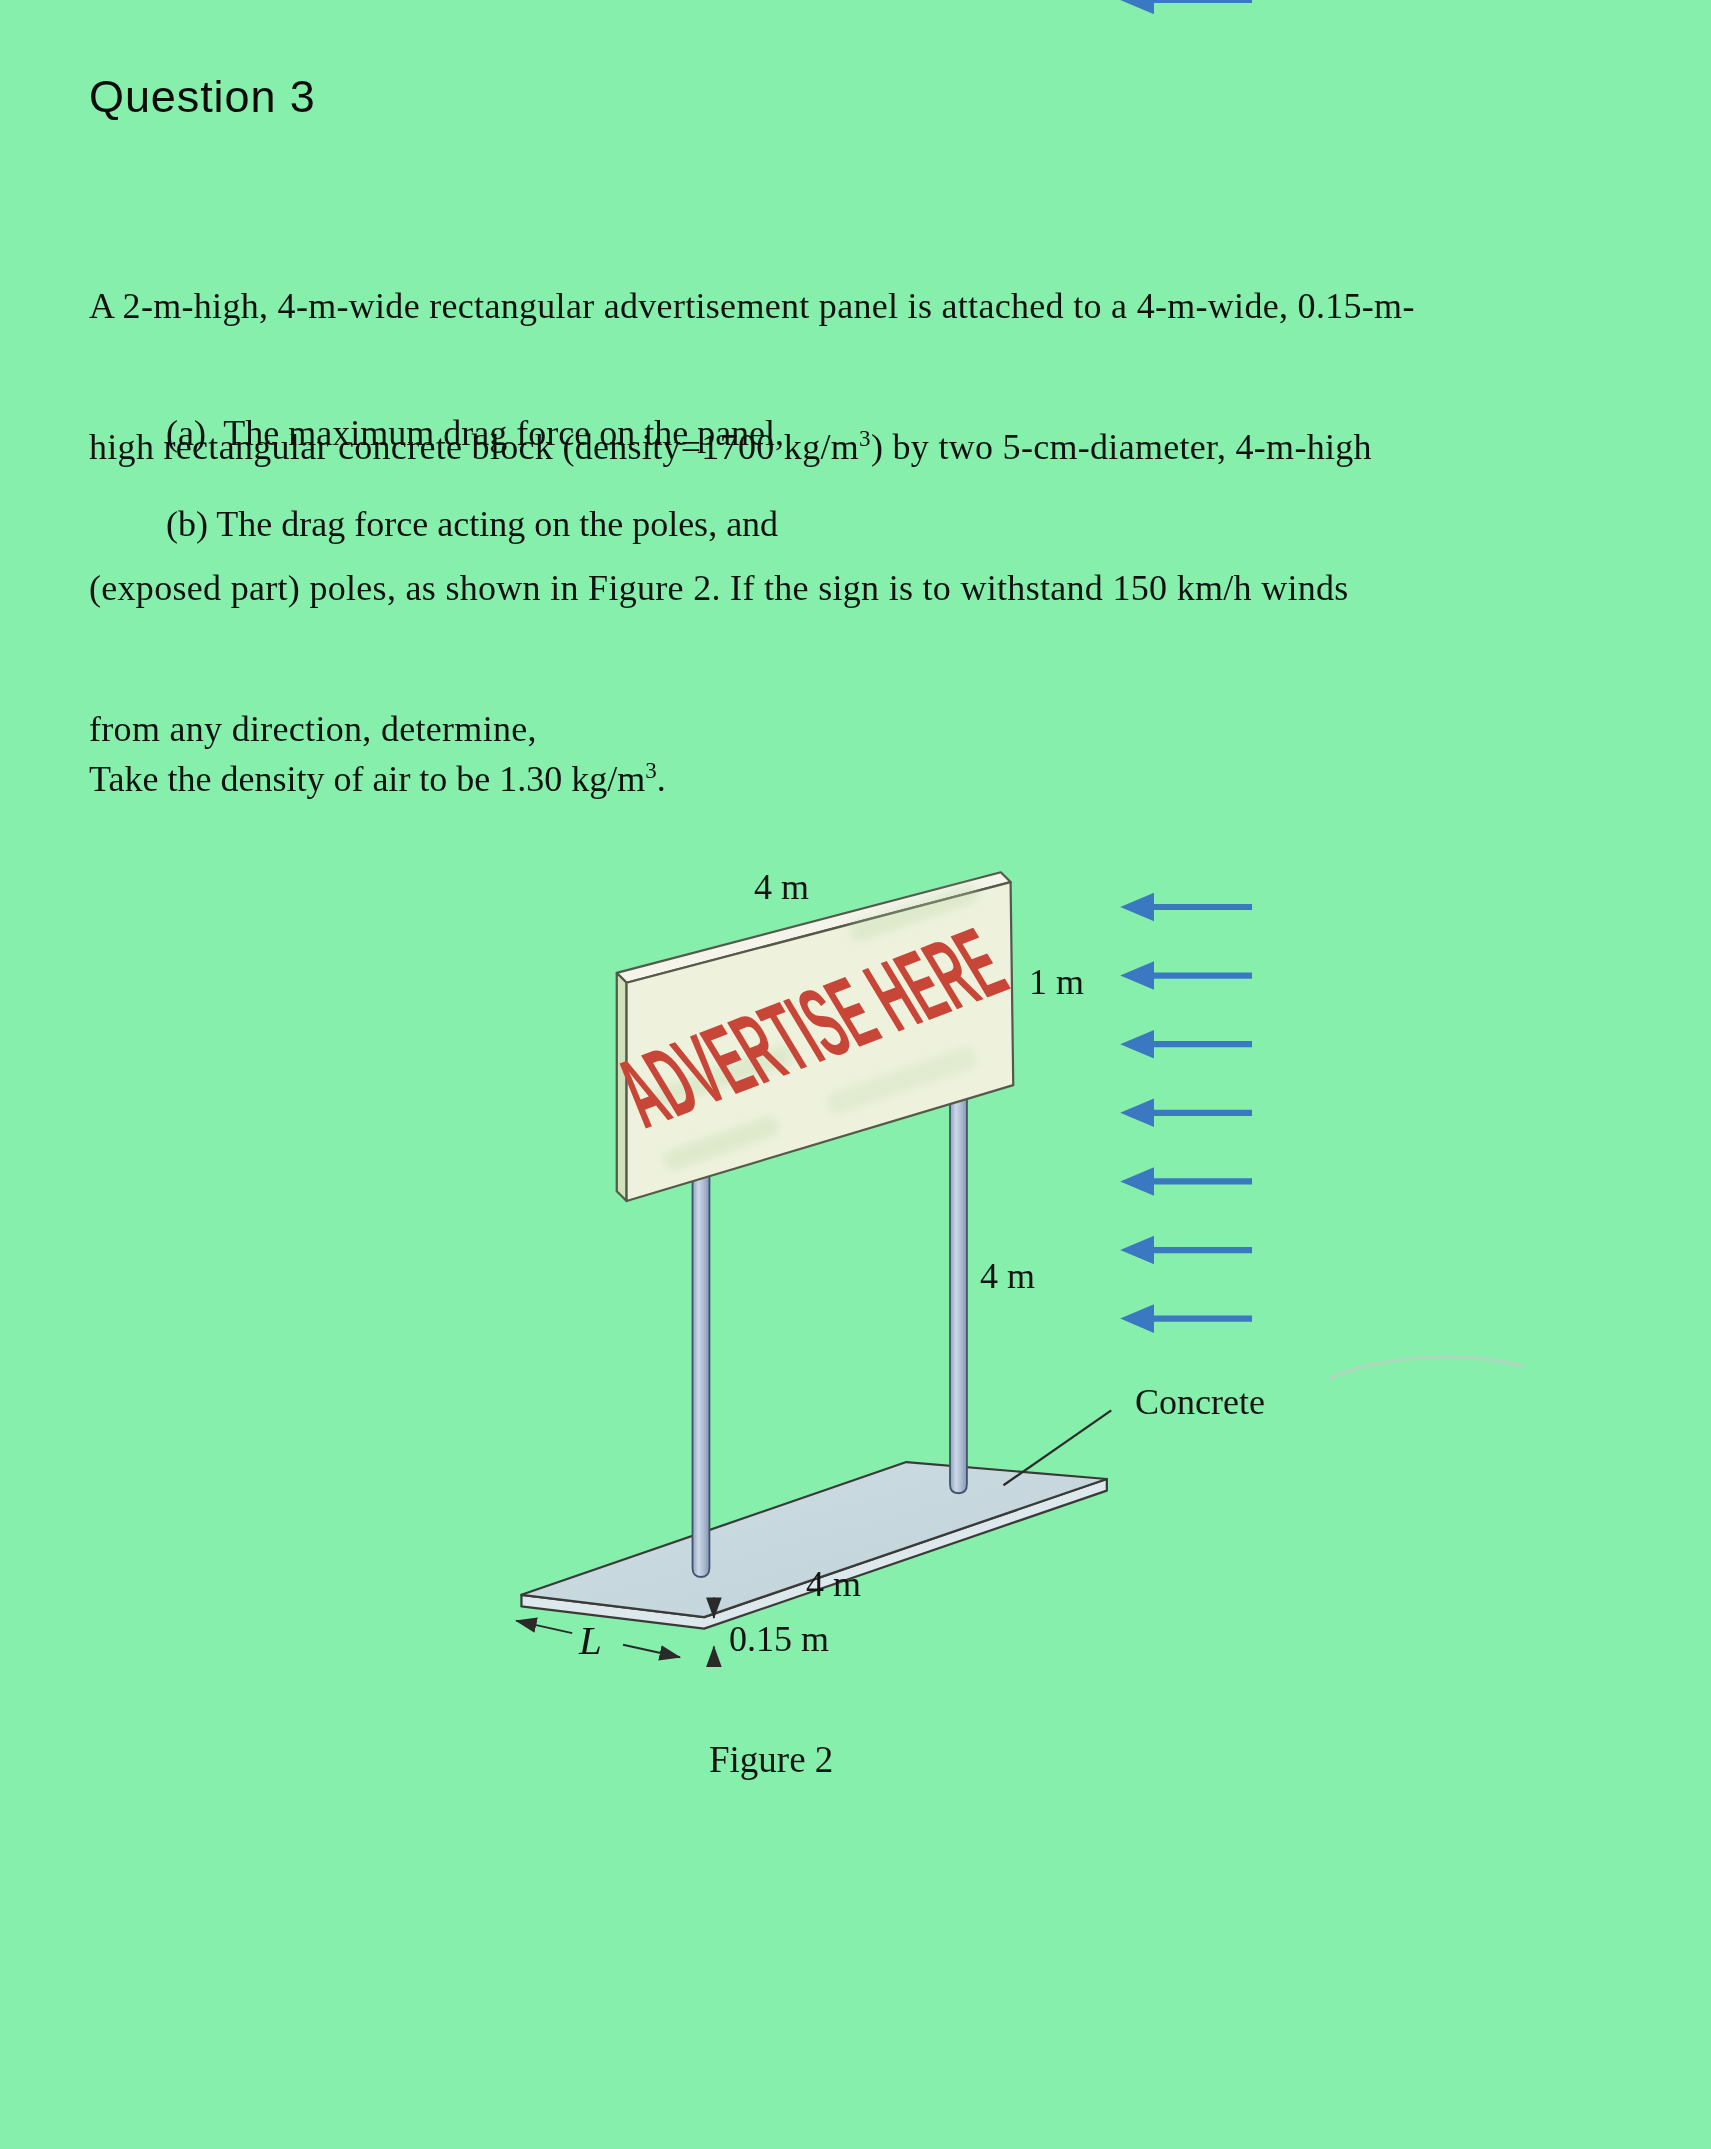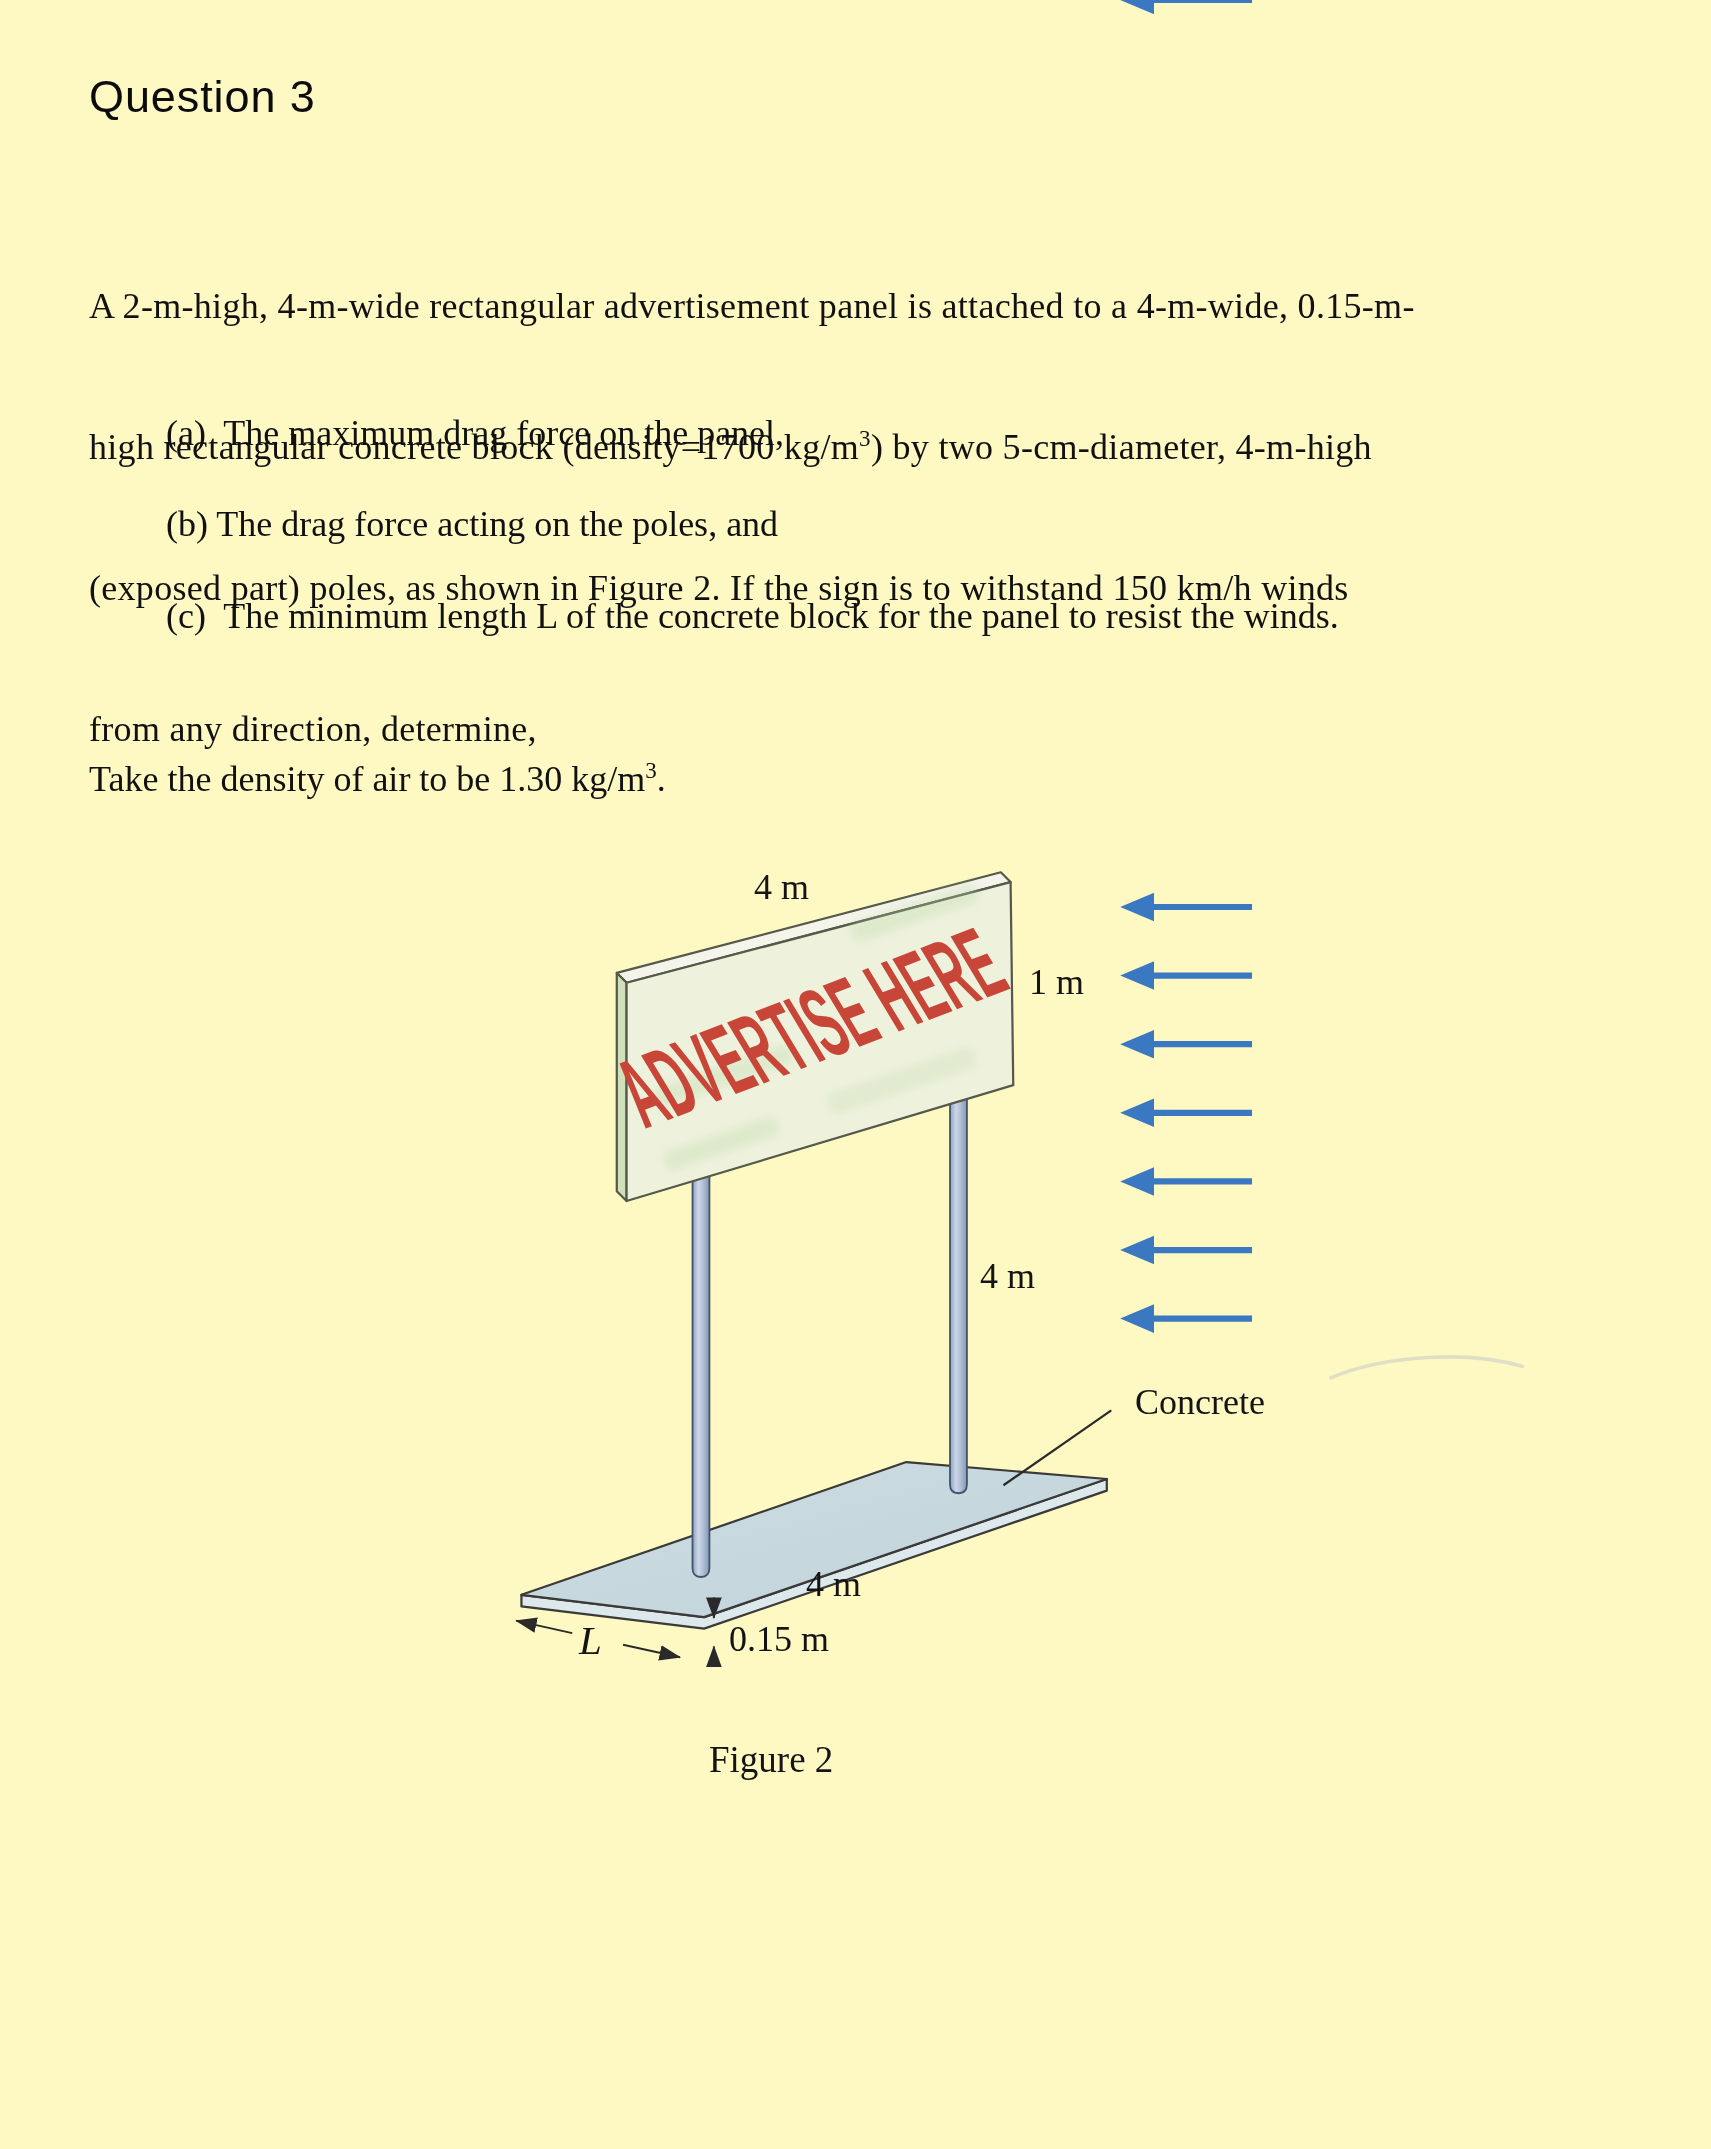--- a/index.html
+++ b/index.html
@@ -1,20 +1,20 @@
 <!DOCTYPE html>
 <html style="font-size:14.3px"><head>
 <meta charset="utf-8">
 <style>
   html,body{margin:0;padding:0;background:#ffffff;}
   #page{
     position:relative;
     width:1712px;
     height:2149px;
-    background:#fef9c3;
+    background:#86efac;
     font-family:"Liberation Serif","DejaVu Serif",serif;
     color:#111111;
     overflow:hidden;
   }
   .abs{position:absolute;}
   #title{
     left:89px;top:71px;
     font-family:"Liberation Sans","DejaVu Sans",sans-serif;
     font-size:45px;letter-spacing:0.9px;color:#0c0c0c;
   }
@@ -67,21 +67,20 @@
 
   <div id="paragraph" class="abs body-text">
     <div>A 2-m-high, 4-m-wide rectangular advertisement panel is attached to a 4-m-wide, 0.15-m-</div>
     <div><span>high rectangular concrete block (density=1700 kg/m</span><sup class="s3">3</sup><span>) by two 5-cm-diameter, 4-m-high</span></div>
     <div>(exposed part) poles, as shown in Figure 2. If the sign is to withstand 150 km/h winds</div>
     <div>from any direction, determine,</div>
   </div>
 
   <div id="item-a" class="abs q-item">(a)  The maximum drag force on the panel,</div>
   <div id="item-b" class="abs q-item">(b) The drag force acting on the poles, and</div>
-  <div id="item-c" class="abs q-item">(c)  The minimum length L of the concrete block for the panel to resist the winds.</div>
 
   <div id="air-note" class="abs"><span>Take the density of air to be 1.30 kg/m</span><sup class="s3">3</sup><span>.</span></div>
 
   <svg class="abs" style="left:0;top:0;" width="1712" height="2149" viewBox="0 0 1921 2412">
     <defs>
       <linearGradient id="poleGrad" x1="0" y1="0" x2="1" y2="0">
         <stop offset="0" stop-color="#8fa2bf"></stop>
         <stop offset="0.35" stop-color="#ccd7e8"></stop>
         <stop offset="0.6" stop-color="#b4c2d7"></stop>
         <stop offset="1" stop-color="#8297b4"></stop>

